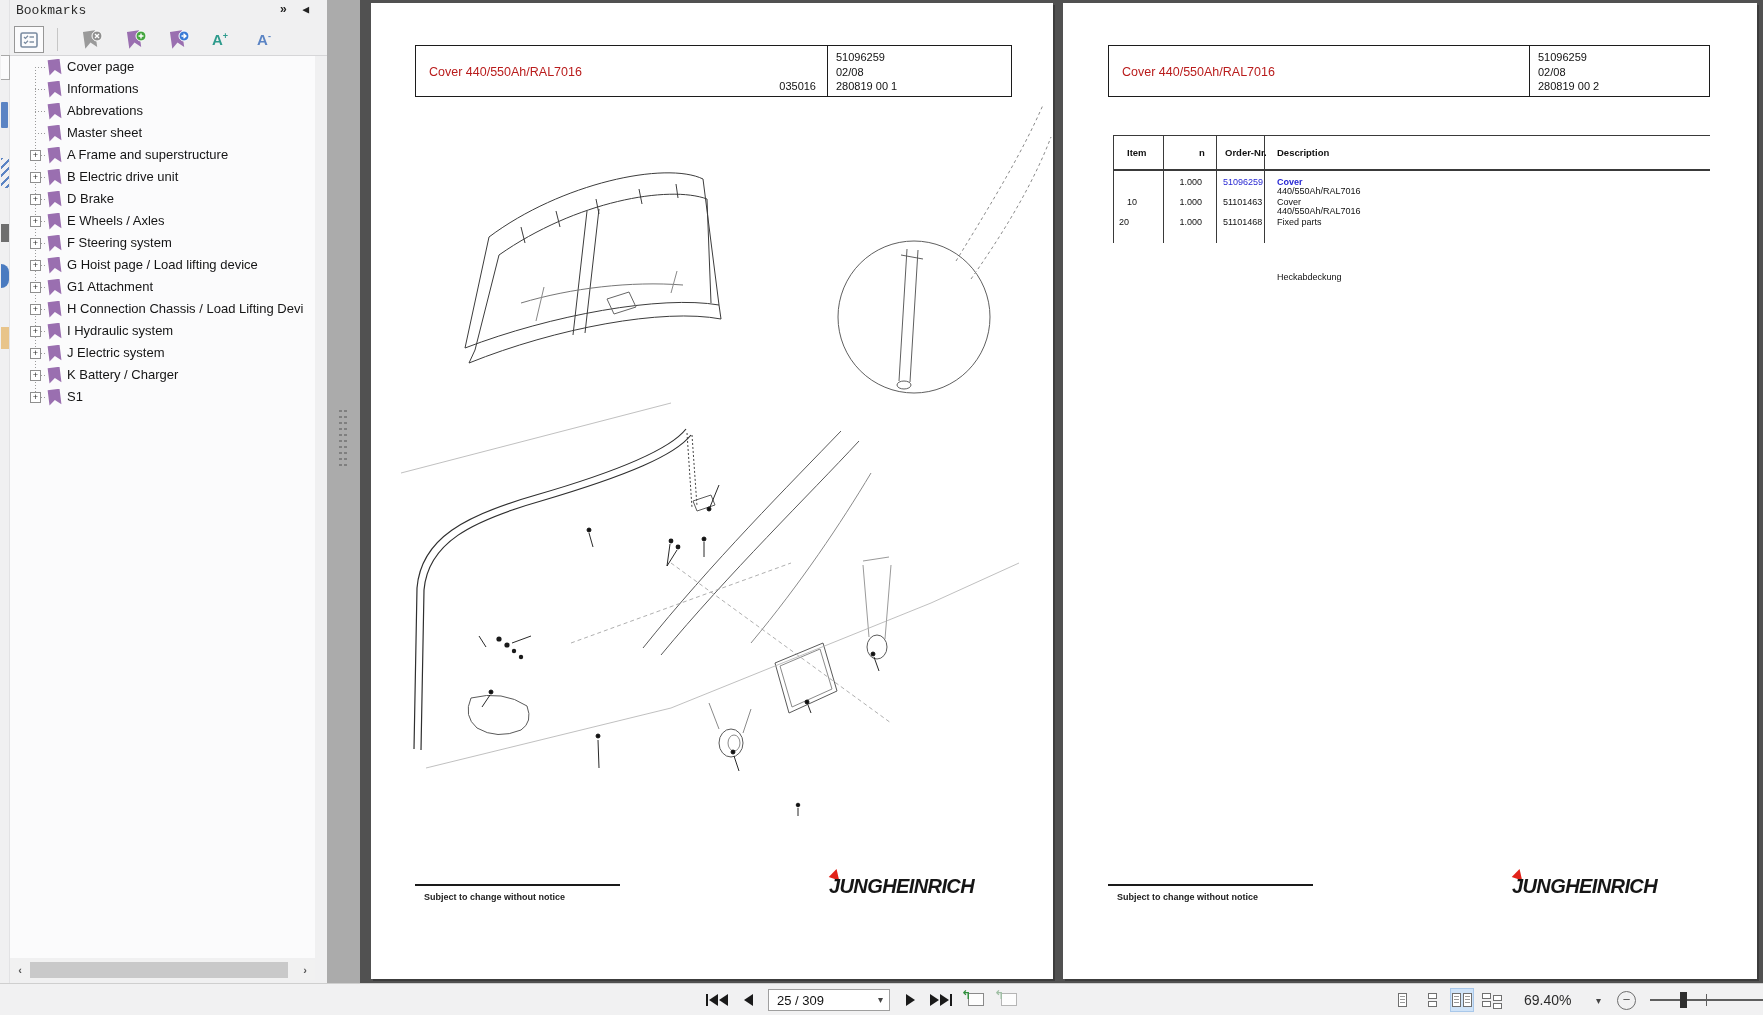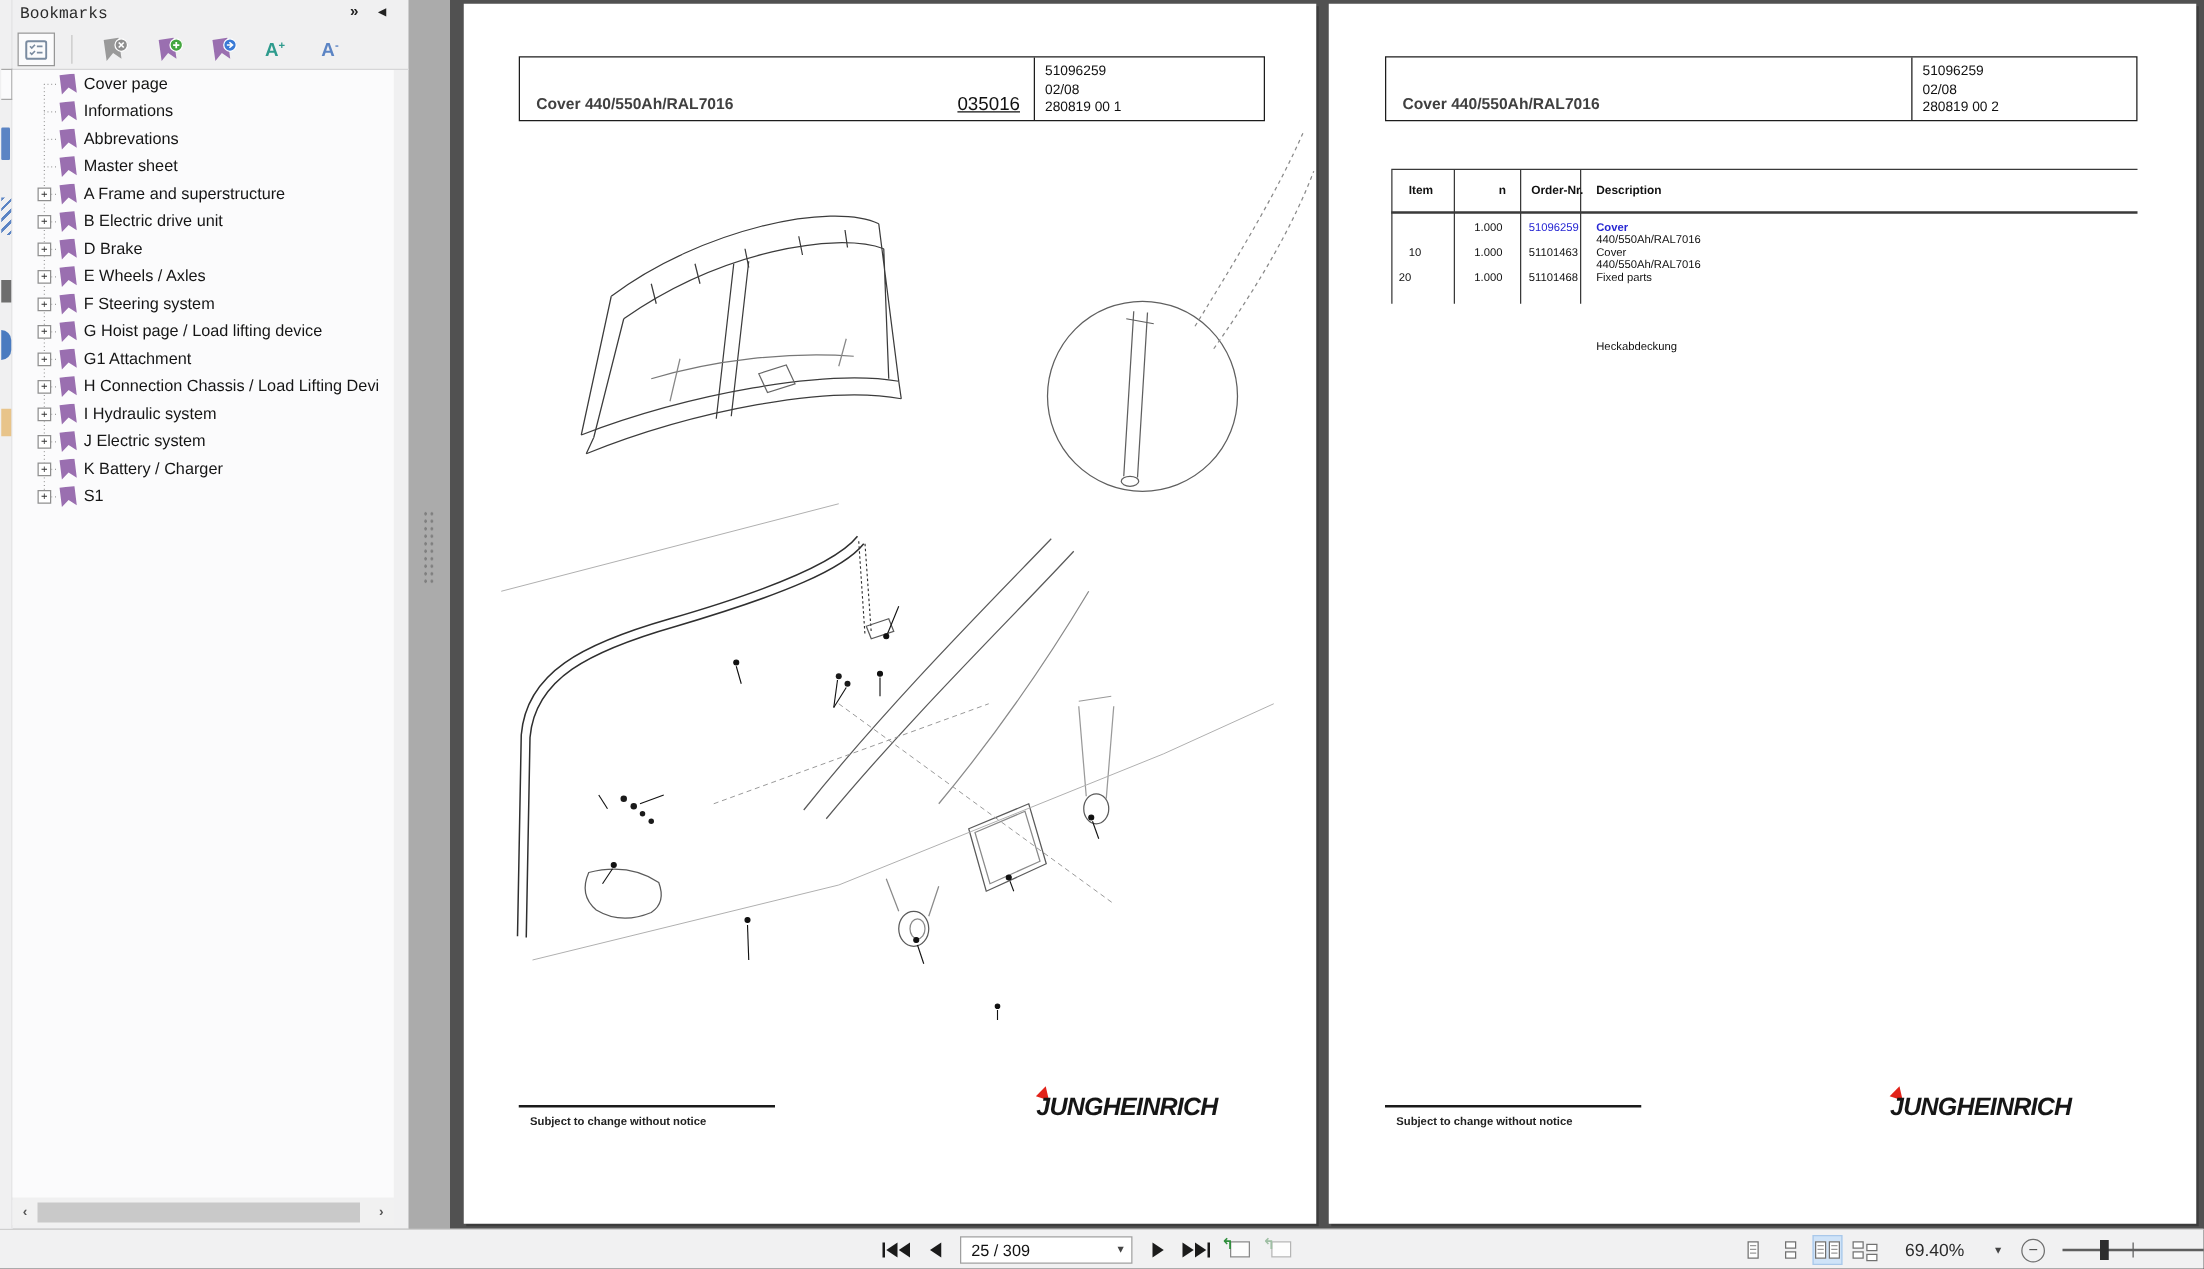--- a/index.html
+++ b/index.html
@@ -61,22 +61,22 @@
   .page { position:absolute; top:3px; height:976px; background:#fff; box-shadow:2px 2px 0 rgba(0,0,0,.25); }
   .page1 { left:11px; width:682px; }
   .page2 { left:703px; width:694px; }
 
   .hdr-box { position:absolute; top:42px; height:52px; border:1px solid #1c1c1c; }
   .page1 .hdr-box { left:44px; width:597px; }
   .page2 .hdr-box { left:45px; width:602px; }
   .hdr-div { position:absolute; top:0; bottom:0; width:1px; background:#1c1c1c; }
   .page1 .hdr-div { left:411px; }
   .page2 .hdr-div { left:420px; }
-  .hdr-title { position:absolute; left:13px; top:30px; font-size:12.5px; font-weight:bold; color:#404040; }
-  .hdr-sheet { position:absolute; right:200px; bottom:4px; font-size:15px; color:#111;text-decoration:underline; }
+  .hdr-title { position:absolute; left:13px; top:19px; font-size:12.5px; font-weight:normal; color:#b91c1c; }
+  .hdr-sheet { position:absolute; right:200px; bottom:4px; font-size:11px; color:#111; }
   .page1 .hdr-sheet { right:195px; }
   .hdr-meta { position:absolute; top:4px; font-size:11px; color:#111; line-height:14.5px; }
   .page1 .hdr-meta { left:420px; }
   .page2 .hdr-meta { left:429px; }
 
   .diagram-svg { position:absolute; left:0; top:0; width:682px; height:976px; }
   .dlabels { position:absolute; inset:0; }
   .dlabel { position:absolute; transform:translate(-50%,-50%); font-size:11px; color:#0d0d0d; white-space:nowrap; }
 
   
@@ -103,21 +103,21 @@
     border-left:5px solid transparent; border-right:6px solid transparent; border-bottom:10px solid #e2231a; transform:rotate(18deg); }
 
   
   .btoolbar { position:absolute; left:0; top:983px; width:1763px; height:32px; background:#f1f1f2; border-top:1px solid #cfcfcf; }
   .nav-group { position:absolute; left:706px; top:0; height:32px; display:flex; align-items:center; gap:9px; }
   .nav-btn { width:22px; height:22px; display:flex; align-items:center; justify-content:center; cursor:pointer; }
   .tri { width:0; height:0; border-top:6px solid transparent; border-bottom:6px solid transparent; }
   .tri-l { border-right:9px solid #1a1a1a; }
   .tri-r { border-left:9px solid #1a1a1a; }
   .bar-v { width:2.5px; height:12px; background:#1a1a1a; }
-  .page-combo { width:138px; height:22px; background:#fff; border:1px solid #9f9f9f; position:relative; cursor:text; }
+  .page-combo { width:122px; height:22px; background:#fff; border:1px solid #9f9f9f; position:relative; cursor:text; }
   .page-combo .val { position:absolute; left:8px; top:3px; font-size:13px; color:#111; }
   .page-combo .caret { position:absolute; right:6px; top:4px; font-size:10px; color:#444; }
   .view-hist { width:24px; height:20px; position:relative; cursor:pointer; }
   .vh-win { position:absolute; right:1px; top:3px; width:16px; height:13px; border:1.5px solid #8a8a8a; background:#fdfdfd; }
   .vh-arrow { position:absolute; left:0px; top:-2px; font-size:12px; font-weight:bold; color:#2f8f3c; }
   .view-hist.disabled .vh-win { border-color:#b5b5b5; }
   .view-hist.disabled .vh-arrow { color:#9fbfa4; }
 
   .right-group { position:absolute; left:1390px; top:0; height:32px; display:flex; align-items:center; gap:6px; }
   .vm-btn { width:24px; height:24px; display:flex; align-items:center; justify-content:center; gap:2px; cursor:pointer; border:1px solid transparent; }

